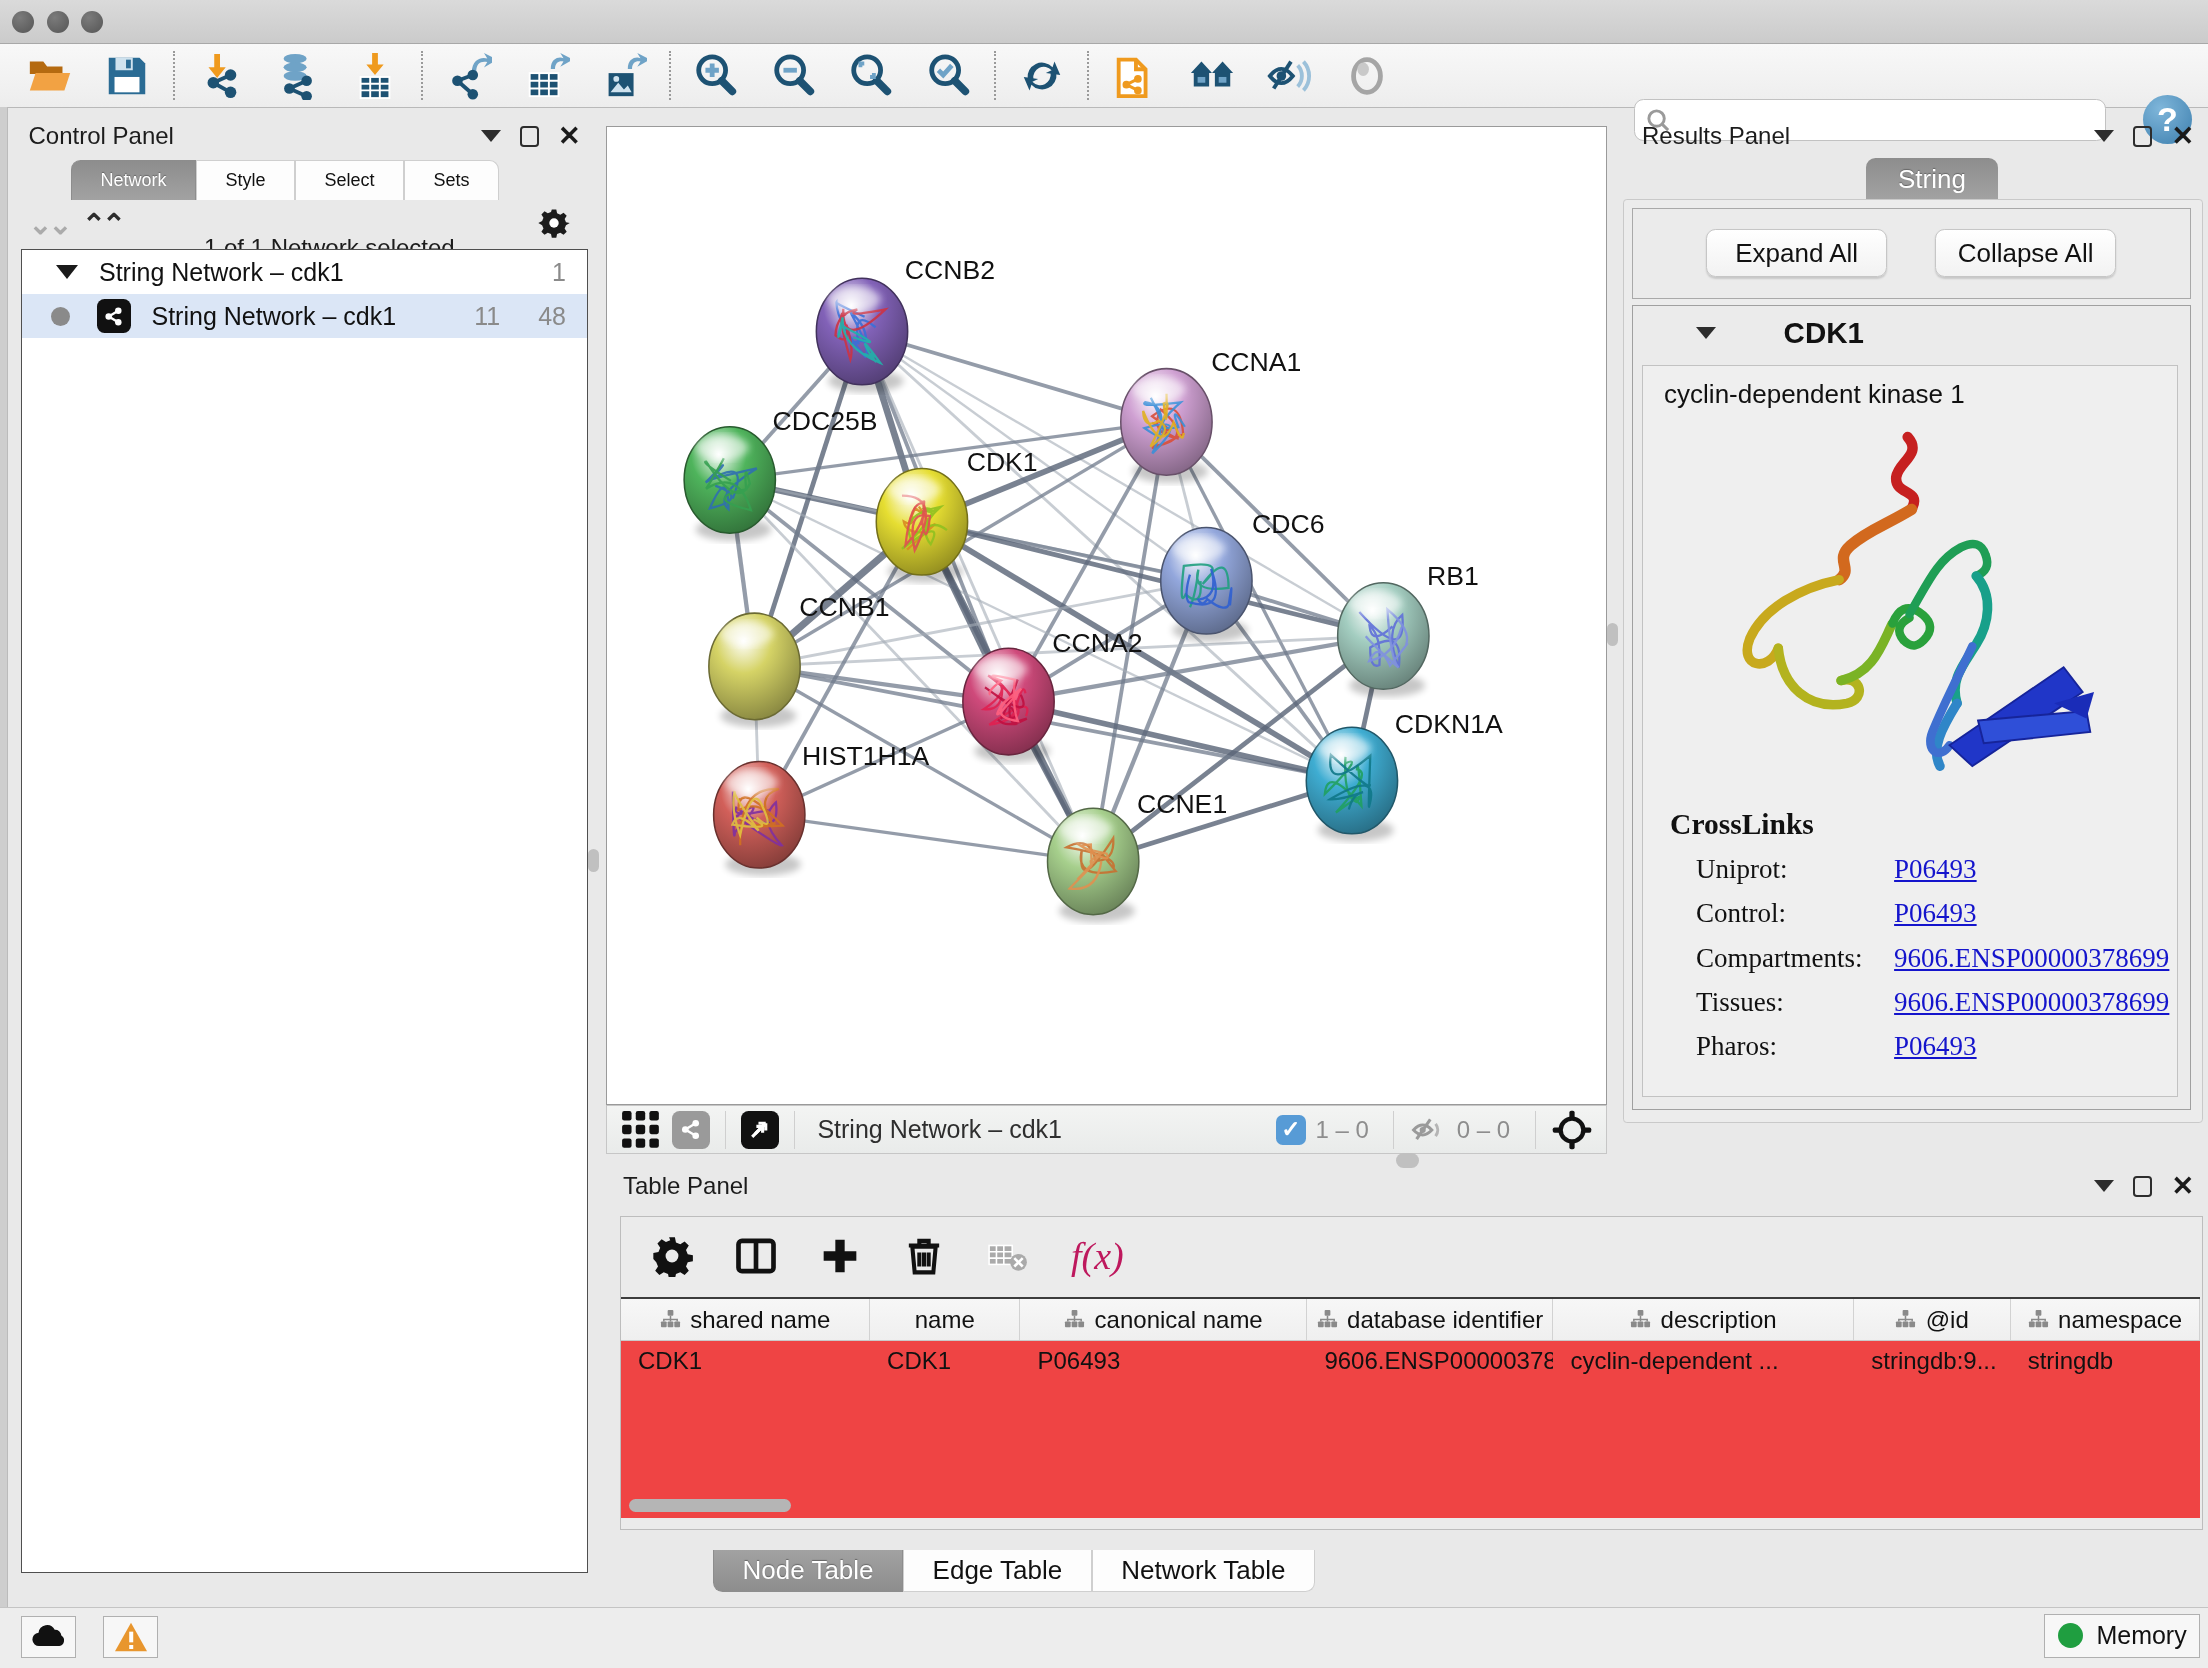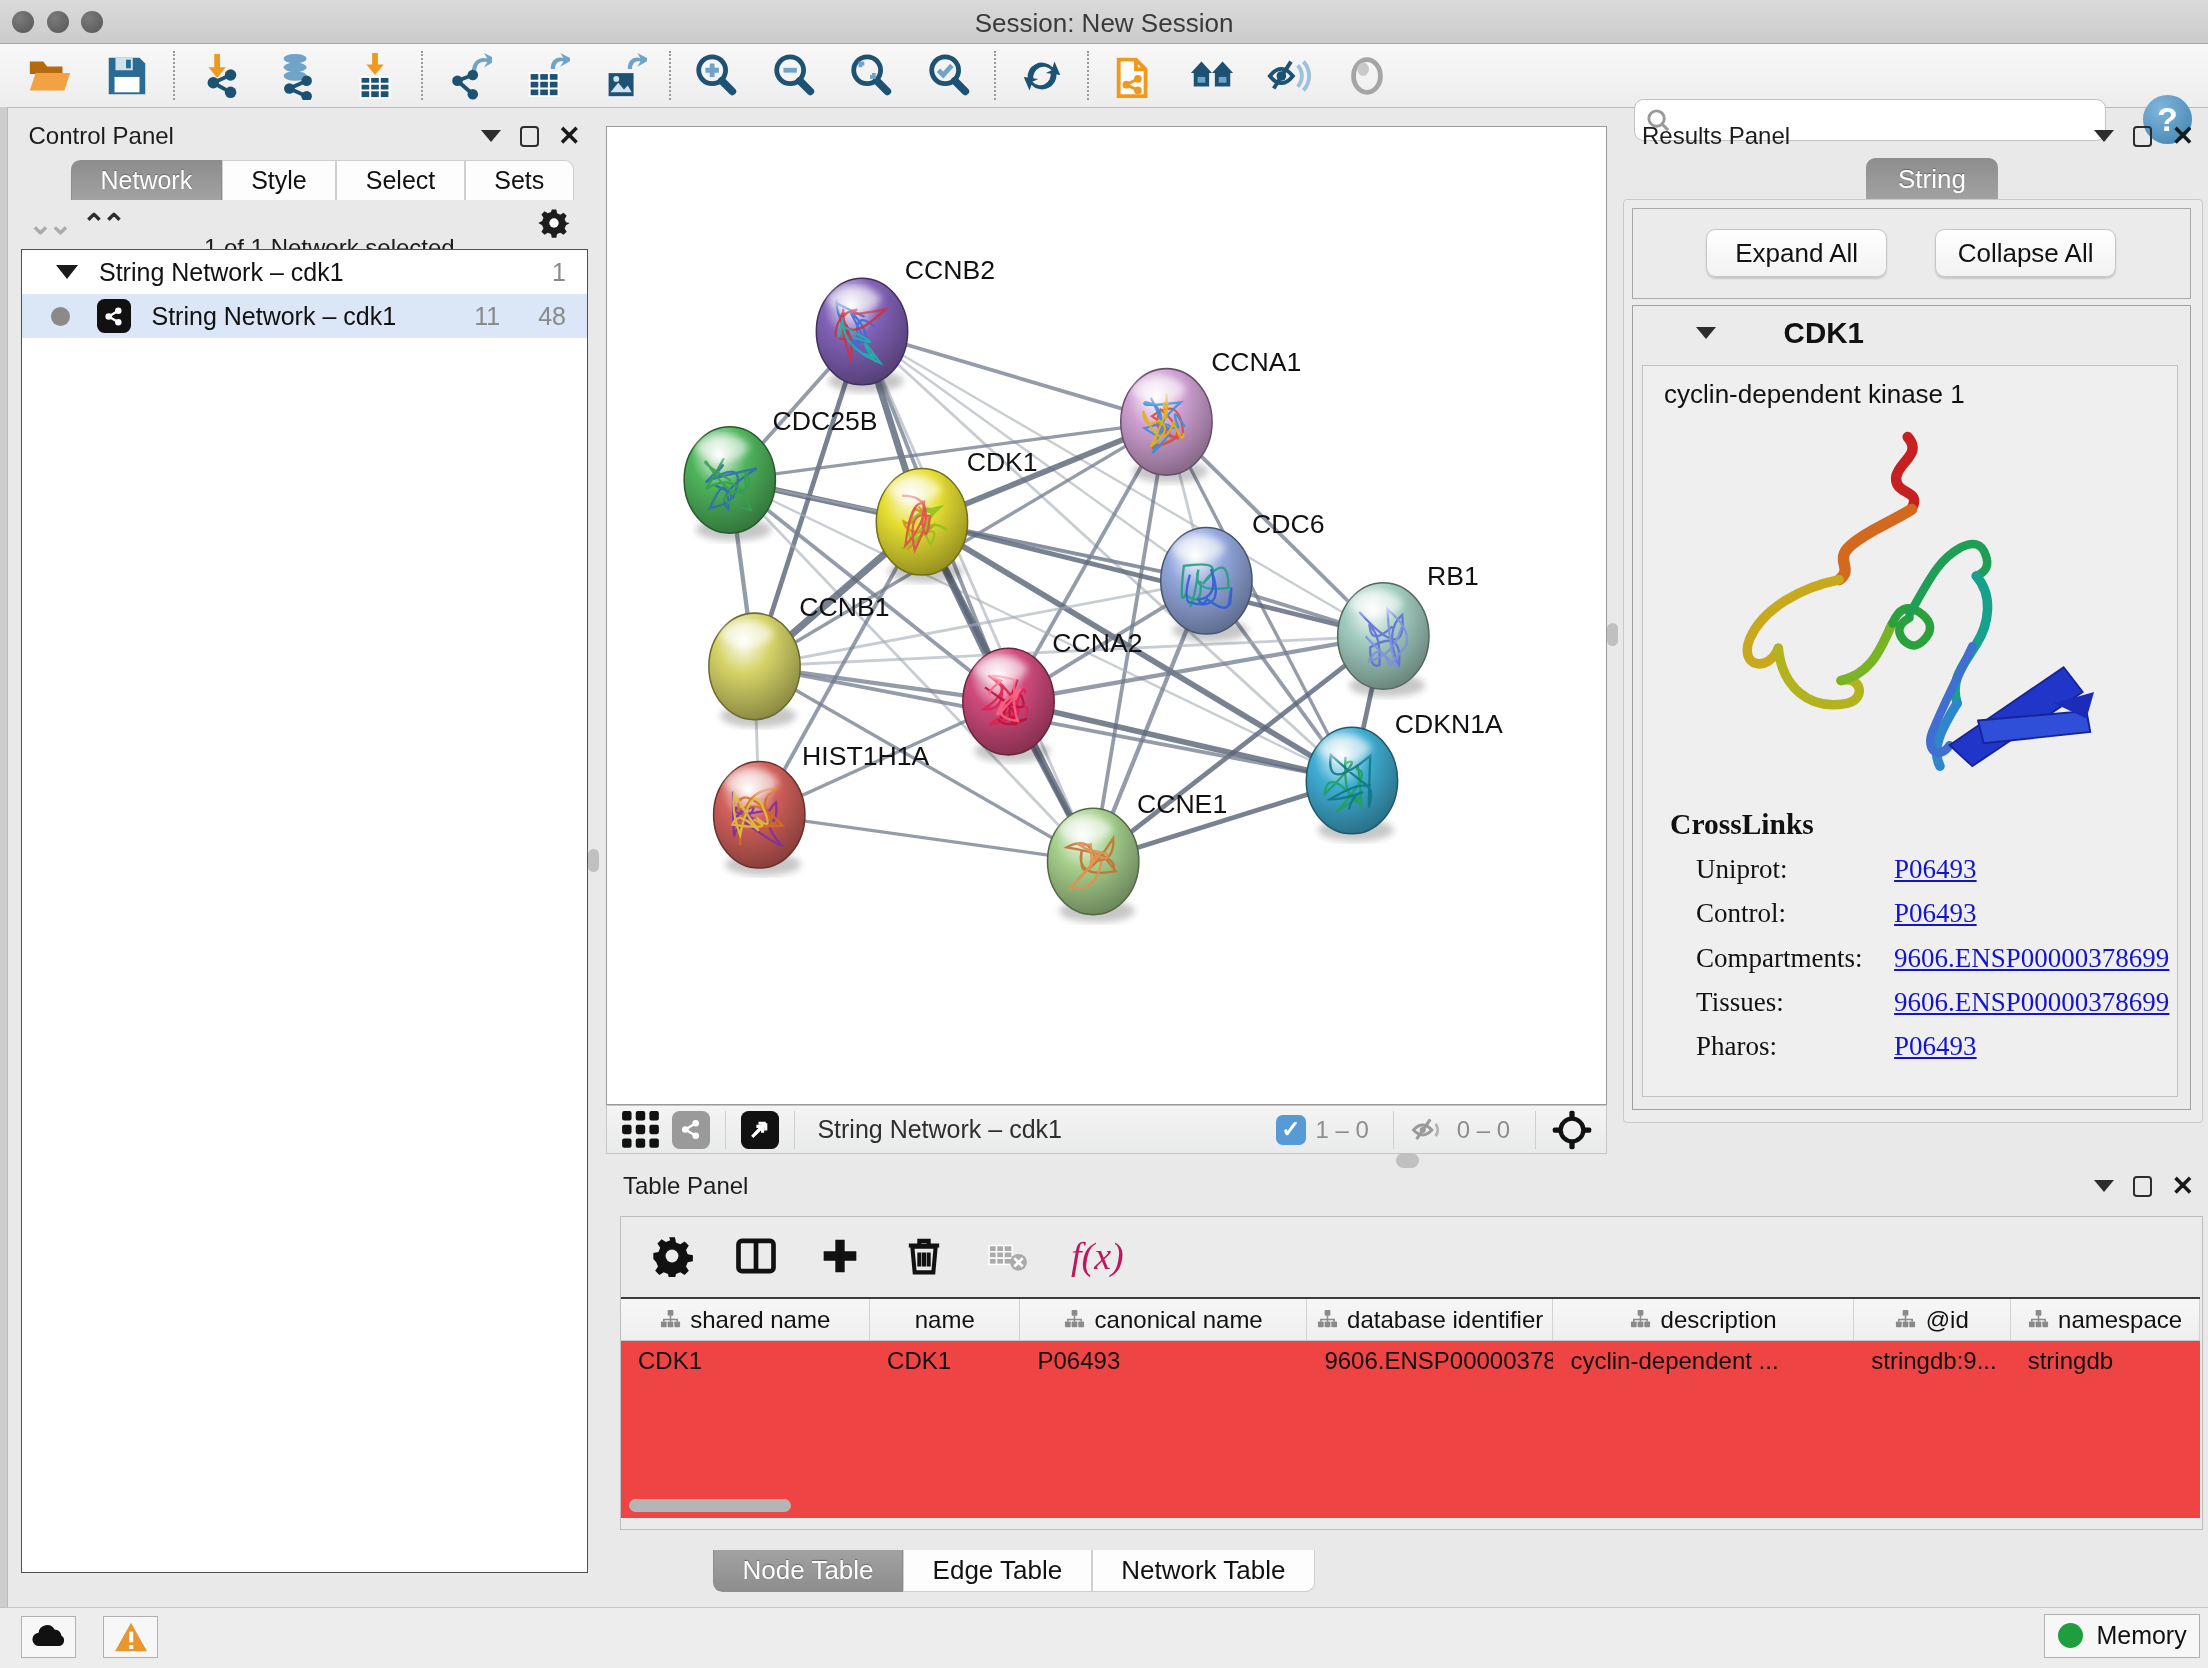--- a/index.html
+++ b/index.html
@@ -31,21 +31,21 @@
     display:flex; align-items:center; justify-content:center; }
 
   
   .pheader-title { font-size:24px; color:#1c1c1c; }
   .pctl { display:flex; align-items:center; gap:19px; }
   .tri-down { width:0; height:0; border-left:10.5px solid transparent; border-right:10.5px solid transparent; border-top:12.4px solid #2d2d2d; }
   .floatbox { width:19px; height:21px; border:2.9px solid #2d2d2d; border-radius:3.8px; }
   .closex { font-size:27px; font-weight:bold; color:#1a1a1a; line-height:21px; }
 
   .tab { height:40px; padding:0 28.5px; display:flex; align-items:center; justify-content:center;
-    font-size:25px; background:#fdfdfd; border:1px solid #cfcfcf; border-bottom:none; color:#111; }
+    font-size:18px; background:#fdfdfd; border:1px solid #cfcfcf; border-bottom:none; color:#111; }
   .tab.first { border-radius:9.5px 0 0 0; }
   .tab.last { border-radius:0 9.5px 0 0; }
   .tab.sel { background:linear-gradient(#8d8d8d,#a2a2a2); color:#fff; text-shadow:0 -1px 1px #666; border-color:#8d8d8d; border-radius:9.5px 0 0 0; }
 
   
   .cp-header { position:absolute; left:28.5px; top:122px; width:552px; display:flex; justify-content:space-between; align-items:center; }
   .cp-tabs { position:absolute; left:71px; top:160px; display:flex; }
   .cp-toolbar { position:absolute; left:28.5px; top:205px; width:542px; height:38px; display:flex; align-items:center; }
   .chev { font-size:28.5px; font-weight:bold; letter-spacing:-3.8px; }
   .cp-status { flex:1; text-align:center; font-size:24px; color:#1c1c1c;margin-top:48px; }
@@ -122,21 +122,20 @@
 </style>
 </head>
 <body>
 
 <div id="app">
 
   <div class="titlebar">
     <div class="traffic" style="left:12.4px"></div>
     <div class="traffic" style="left:47px"></div>
     <div class="traffic" style="left:81px"></div>
-    <div class="win-title">Session: New Session</div>
   </div>
 
   <div class="toolbar">
     <div class="tbgroup">
       <span class="tbicon">
         <svg viewBox="0 0 50 50">
             <path d="M4 10 h14 l4 5 h16 v8 H4z" fill="#b56a10"></path>
             <path d="M4 40 L10 22 H46 L40 40z" fill="#f2a243"></path>
           </svg>
       </span>

